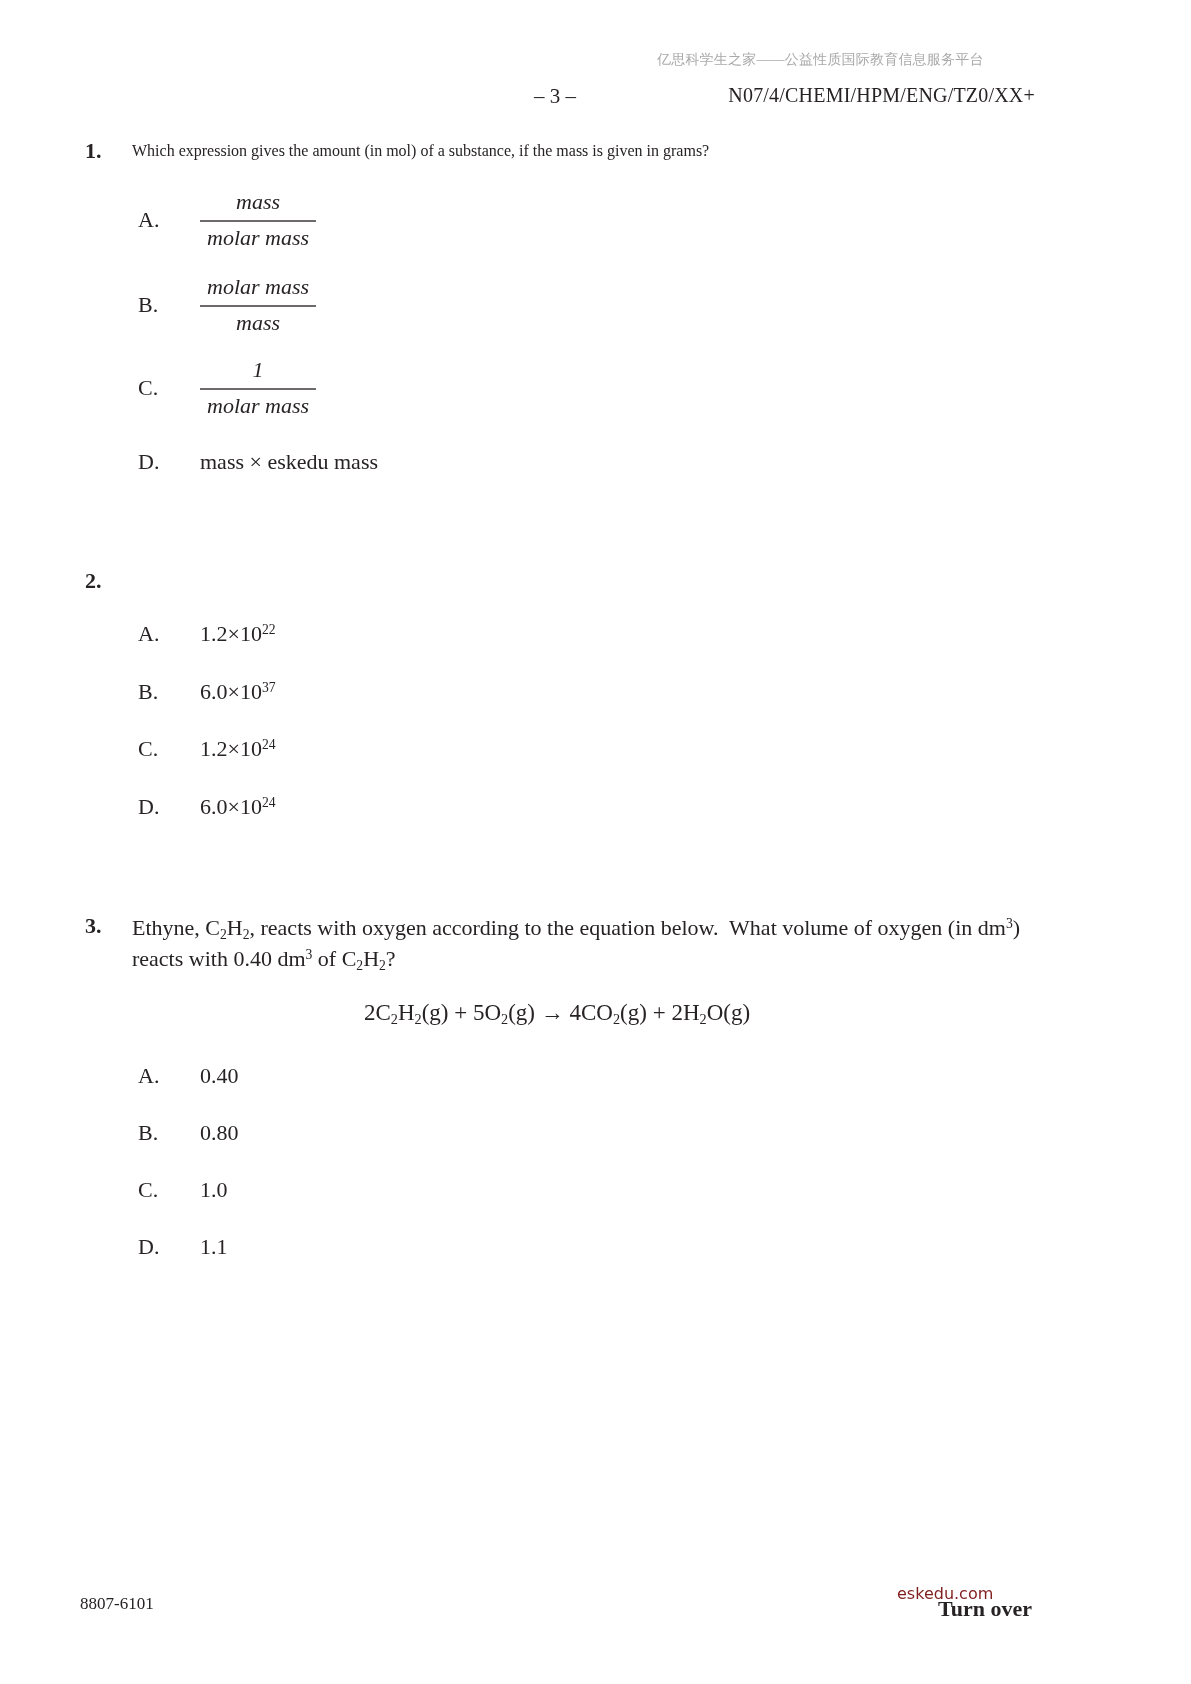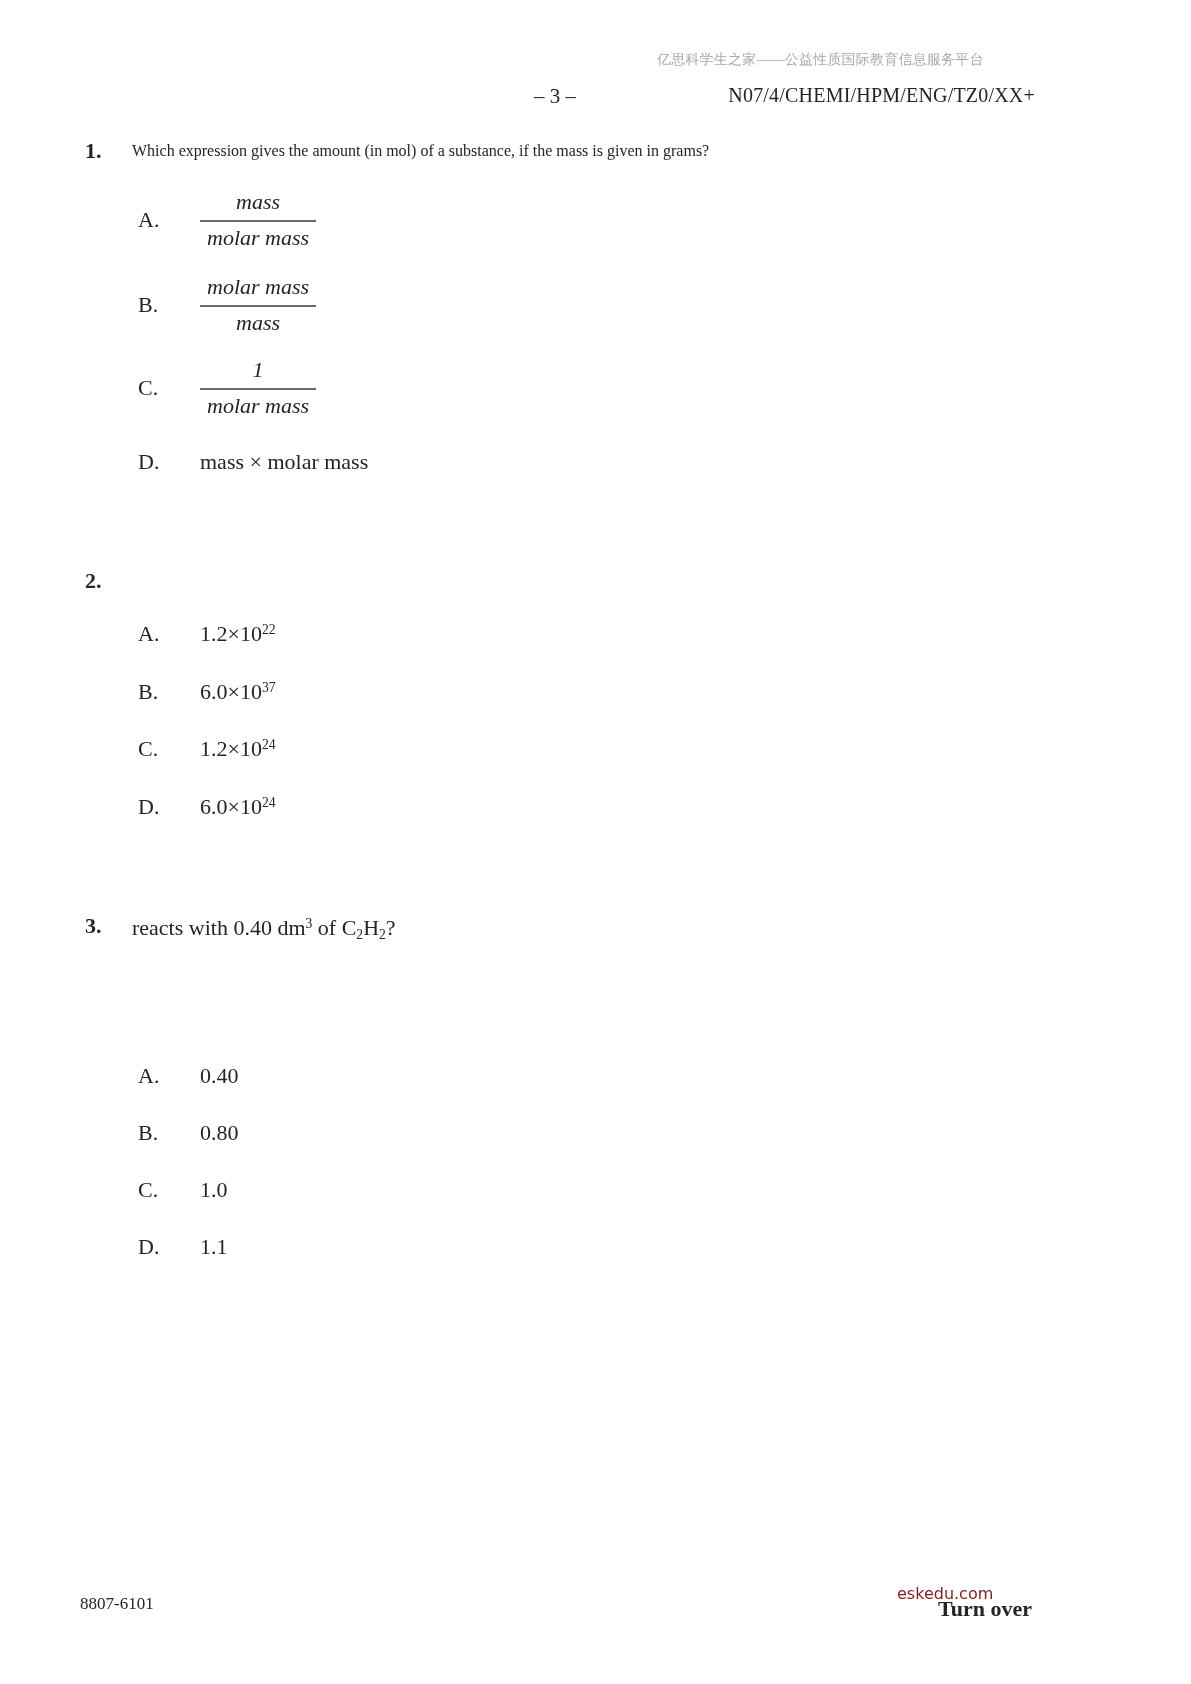--- a/index.html
+++ b/index.html
@@ -115,21 +115,21 @@
   <div class="abs opt" style="top:357px">
     <span class="letter">C.</span>
     <span class="frac">
       <span class="num">1</span>
       <span class="den">molar mass</span>
     </span>
   </div>
 
   <div class="abs opt" style="top:448px">
     <span class="letter">D.</span>
-    <span>mass × molar mass</span>
+    <span>mass × eskedu mass</span>
   </div>
 
   <div class="abs qnum" style="top:567px">2.</div>
 
   <div class="abs opt" style="top:620px">
     <span class="letter">A.</span>
     <span>1.2×10<sup>22</sup></span>
   </div>
   <div class="abs opt" style="top:678px">
     <span class="letter">B.</span>
@@ -139,23 +139,25 @@
     <span class="letter">C.</span>
     <span>1.2×10<sup>24</sup></span>
   </div>
   <div class="abs opt" style="top:793px">
     <span class="letter">D.</span>
     <span>6.0×10<sup>24</sup></span>
   </div>
 
   <div class="abs qnum" style="top:912px">3.</div>
   <div class="abs qtext-block" style="top:912px">
+    <div>Ethyne, C<sub>2</sub>H<sub>2</sub>, reacts with oxygen according to the equation below.&nbsp; What volume of oxygen (in dm<sup>3</sup>)</div>
     <div>reacts with 0.40 dm<sup>3</sup> of C<sub>2</sub>H<sub>2</sub>?</div>
   </div>
 
+  <div class="abs equation" style="top:998px">2C<sub>2</sub>H<sub>2</sub>(g) + 5O<sub>2</sub>(g) → 4CO<sub>2</sub>(g) + 2H<sub>2</sub>O(g)</div>
 
   <div class="abs opt" style="top:1062px">
     <span class="letter">A.</span>
     <span>0.40</span>
   </div>
   <div class="abs opt" style="top:1119px">
     <span class="letter">B.</span>
     <span>0.80</span>
   </div>
   <div class="abs opt" style="top:1176px">

